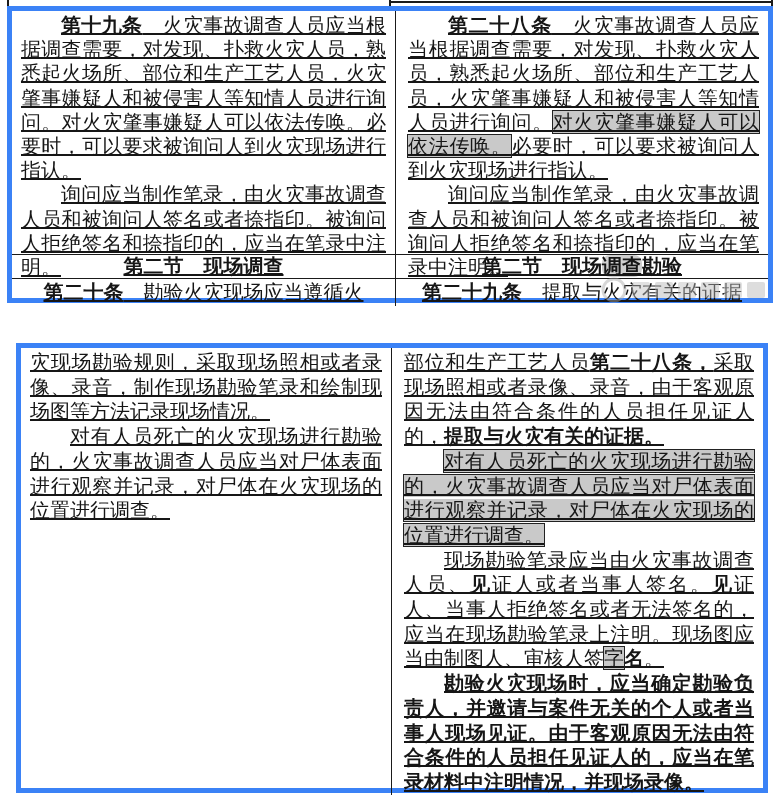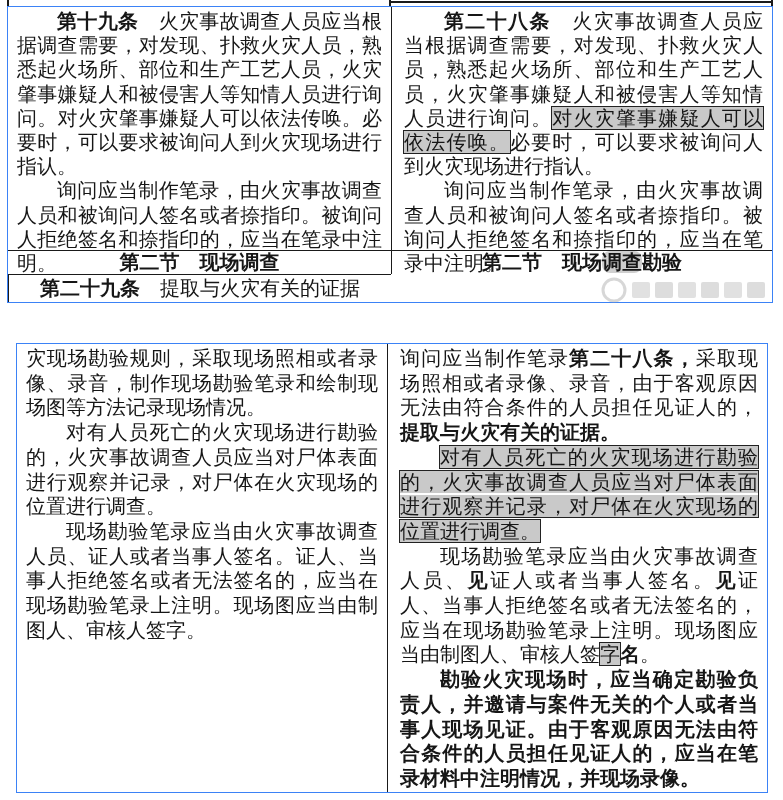--- a/index.html
+++ b/index.html
@@ -7,23 +7,24 @@
     position:relative;
     width:783px;height:800px;
     background:#ffffff;
     font-family:"Liberation Serif","DejaVu Serif",serif;
     color:#161616;
     overflow:hidden;
   }
   .tbl{
     position:absolute;
     display:grid;
-    border:1px solid #3b82f6;
+    border:5px solid #3b82f6;
     box-sizing:border-box;
     background:#fff;
+    text-decoration:underline;
   }
   #table1{
     left:7px;top:6px;width:766px;height:297px;
     grid-template-columns:383px 1fr;
     grid-template-rows:243px 24px 1fr;
   }
   #table2{
     left:16px;top:343px;width:752px;height:450px;
     grid-template-columns:370px 1fr;
     grid-template-rows:1fr;
@@ -85,40 +86,42 @@
     <p class="p-ind"><span>询问应当制作笔录，由火灾事故调查人员和被询问人签名或者捺指印。被询问人拒绝签名和捺指印的，应当在笔录中注明。</span></p>
   </div>
 
   <div class="hdr-cell row-line">
     <span><span class="b">第二节　现场调查</span></span>
   </div>
   <div class="hdr-cell row-line col-r">
     <span><span class="b">第二节　现场</span><span class="b shade">调查</span><span class="b">勘验</span></span>
   </div>
 
+  <div class="hdr-cell row-line">
+    <span><span class="b">第二十条</span><span>　勘验火灾现场应当遵循火</span></span>
+  </div>
   <div class="hdr-cell row-line col-r">
     <span><span class="b">第二十九条</span><span>　提取与火灾有关的证据</span></span>
   </div>
 </div>
 
 <svg class="watermark" viewBox="0 0 172 28" xmlns="http://www.w3.org/2000/svg">
   <circle cx="16" cy="14" r="11" fill="none" stroke="#a8a8a8" stroke-width="3"></circle>
   <rect x="34" y="6" width="18" height="16" rx="2" fill="#bdbdbd"></rect>
   <rect x="57" y="6" width="18" height="16" rx="2" fill="#b5b5b5"></rect>
   <rect x="80" y="6" width="18" height="16" rx="2" fill="#bdbdbd"></rect>
   <rect x="103" y="6" width="18" height="16" rx="2" fill="#b5b5b5"></rect>
   <rect x="126" y="6" width="18" height="16" rx="2" fill="#bdbdbd"></rect>
   <rect x="149" y="6" width="18" height="16" rx="2" fill="#b5b5b5"></rect>
 </svg>
 
 <div class="tbl" id="table2">
   <div class="cell">
     <p class="p"><span>灾现场勘验规则，采取现场照相或者录像、录音，制作现场勘验笔录和绘制现场图等方法记录现场情况。</span></p>
     <p class="p-ind"><span>对有人员死亡的火灾现场进行勘验的，火灾事故调查人员应当对尸体表面进行观察并记录，对尸体在火灾现场的位置进行调查。</span></p>
-    <p class="p-ind"><span>现场勘验笔录应当由火灾事故调查人员、证人或者当事人签名。证人、当事人拒绝签名或者无法签名的，应当在现场勘验笔录上注明。现场图应当由制图人、审核人签字。</span></p>
   </div>
   <div class="cell col-r">
-    <p class="p"><span>询问应当制作笔录</span><span class="b">第二十八条，</span><span>采取现场照相或者录像、录音，由于客观原因无法由符合条件的人员担任见证人的，</span><span class="b">提取与火灾有关的证据。</span></p>
+    <p class="p"><span>部位和生产工艺人员</span><span class="b">第二十八条，</span><span>采取现场照相或者录像、录音，由于客观原因无法由符合条件的人员担任见证人的，</span><span class="b">提取与火灾有关的证据。</span></p>
     <p class="p-ind"><span class="box">对有人员死亡的火灾现场进行勘验的，火灾事故调查人员应当对尸体表面进行观察并记录，对尸体在火灾现场的位置进行调查。</span></p>
     <p class="p-ind"><span>现场勘验笔录应当由火灾事故调查人员、</span><span class="b">见</span><span>证人或者当事人签名。</span><span class="b">见</span><span>证人、当事人拒绝签名或者无法签名的，应当在现场勘验笔录上注明。现场图应当由制图人、审核人签</span><span class="box">字</span><span class="b">名</span><span>。</span></p>
     <p class="p-ind"><span class="b">勘验火灾现场时，应当确定勘验负责人，并邀请与案件无关的个人或者当事人现场见证。由于客观原因无法由符合条件的人员担任见证人的，应当在笔录材料中注明情况，并现场录像。</span></p>
   </div>
 </div>
 
 </body></html>

